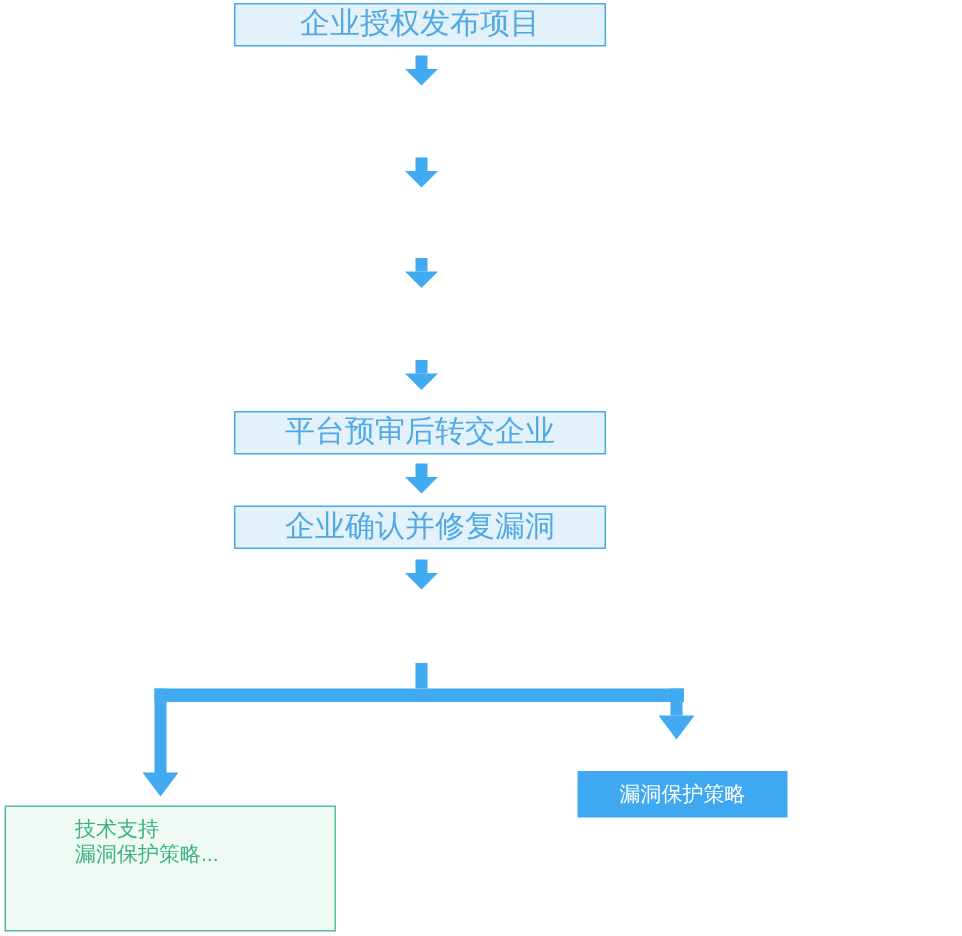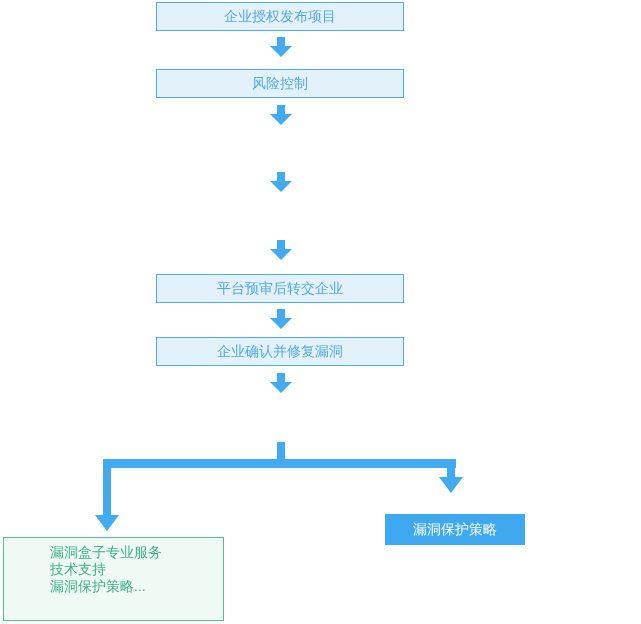--- a/index.html
+++ b/index.html
@@ -18,21 +18,21 @@
   
   .step {
     position: absolute;
     left: 156px;
     width: 248px;
     height: 29px;
     box-sizing: border-box;
     border: 1.5px solid #4aabec;
     background: #e3f1fb;
     color: #51a9e3;
-    font-size: 14px;
+    font-size: 20px;
     line-height: 26px;
     text-align: center;
     white-space: nowrap;
   }
   
   .arrow {
     position: absolute;
     left: 270px;
     width: 22px;
     height: 20px;
@@ -102,21 +102,20 @@
     line-height: 17px;
     white-space: nowrap;
   }
 </style>
 </head>
 <body>
 
 <div id="canvas">
 
   <div class="step" style="top:2px">企业授权发布项目</div>
-  <div class="step" style="top:69px">风险控制</div>
   <div class="step" style="top:337px">企业确认并修复漏洞</div>
   <div class="step" style="top:274px">平台预审后转交企业</div>
 
   <div class="arrow" style="top:37px">
       <div class="stem"></div>
       <div class="head"></div>
     </div>
   <div class="arrow" style="top:105px">
       <div class="stem"></div>
       <div class="head"></div>
@@ -141,18 +140,17 @@
   <div class="conn conn-stub"></div>
   <div class="conn conn-bar"></div>
   <div class="conn conn-lshaft"></div>
   <div class="conn-head conn-lhead"></div>
   <div class="conn conn-rshaft"></div>
   <div class="conn-head conn-rhead"></div>
 
   <div class="solid-box">漏洞保护策略</div>
 
   <div class="services-box">
-    <div class="line">漏洞盒子专业服务</div>
     <div class="line">技术支持</div>
     <div class="line">漏洞保护策略...</div>
   </div>
 
 </div>
 
 </body></html>

